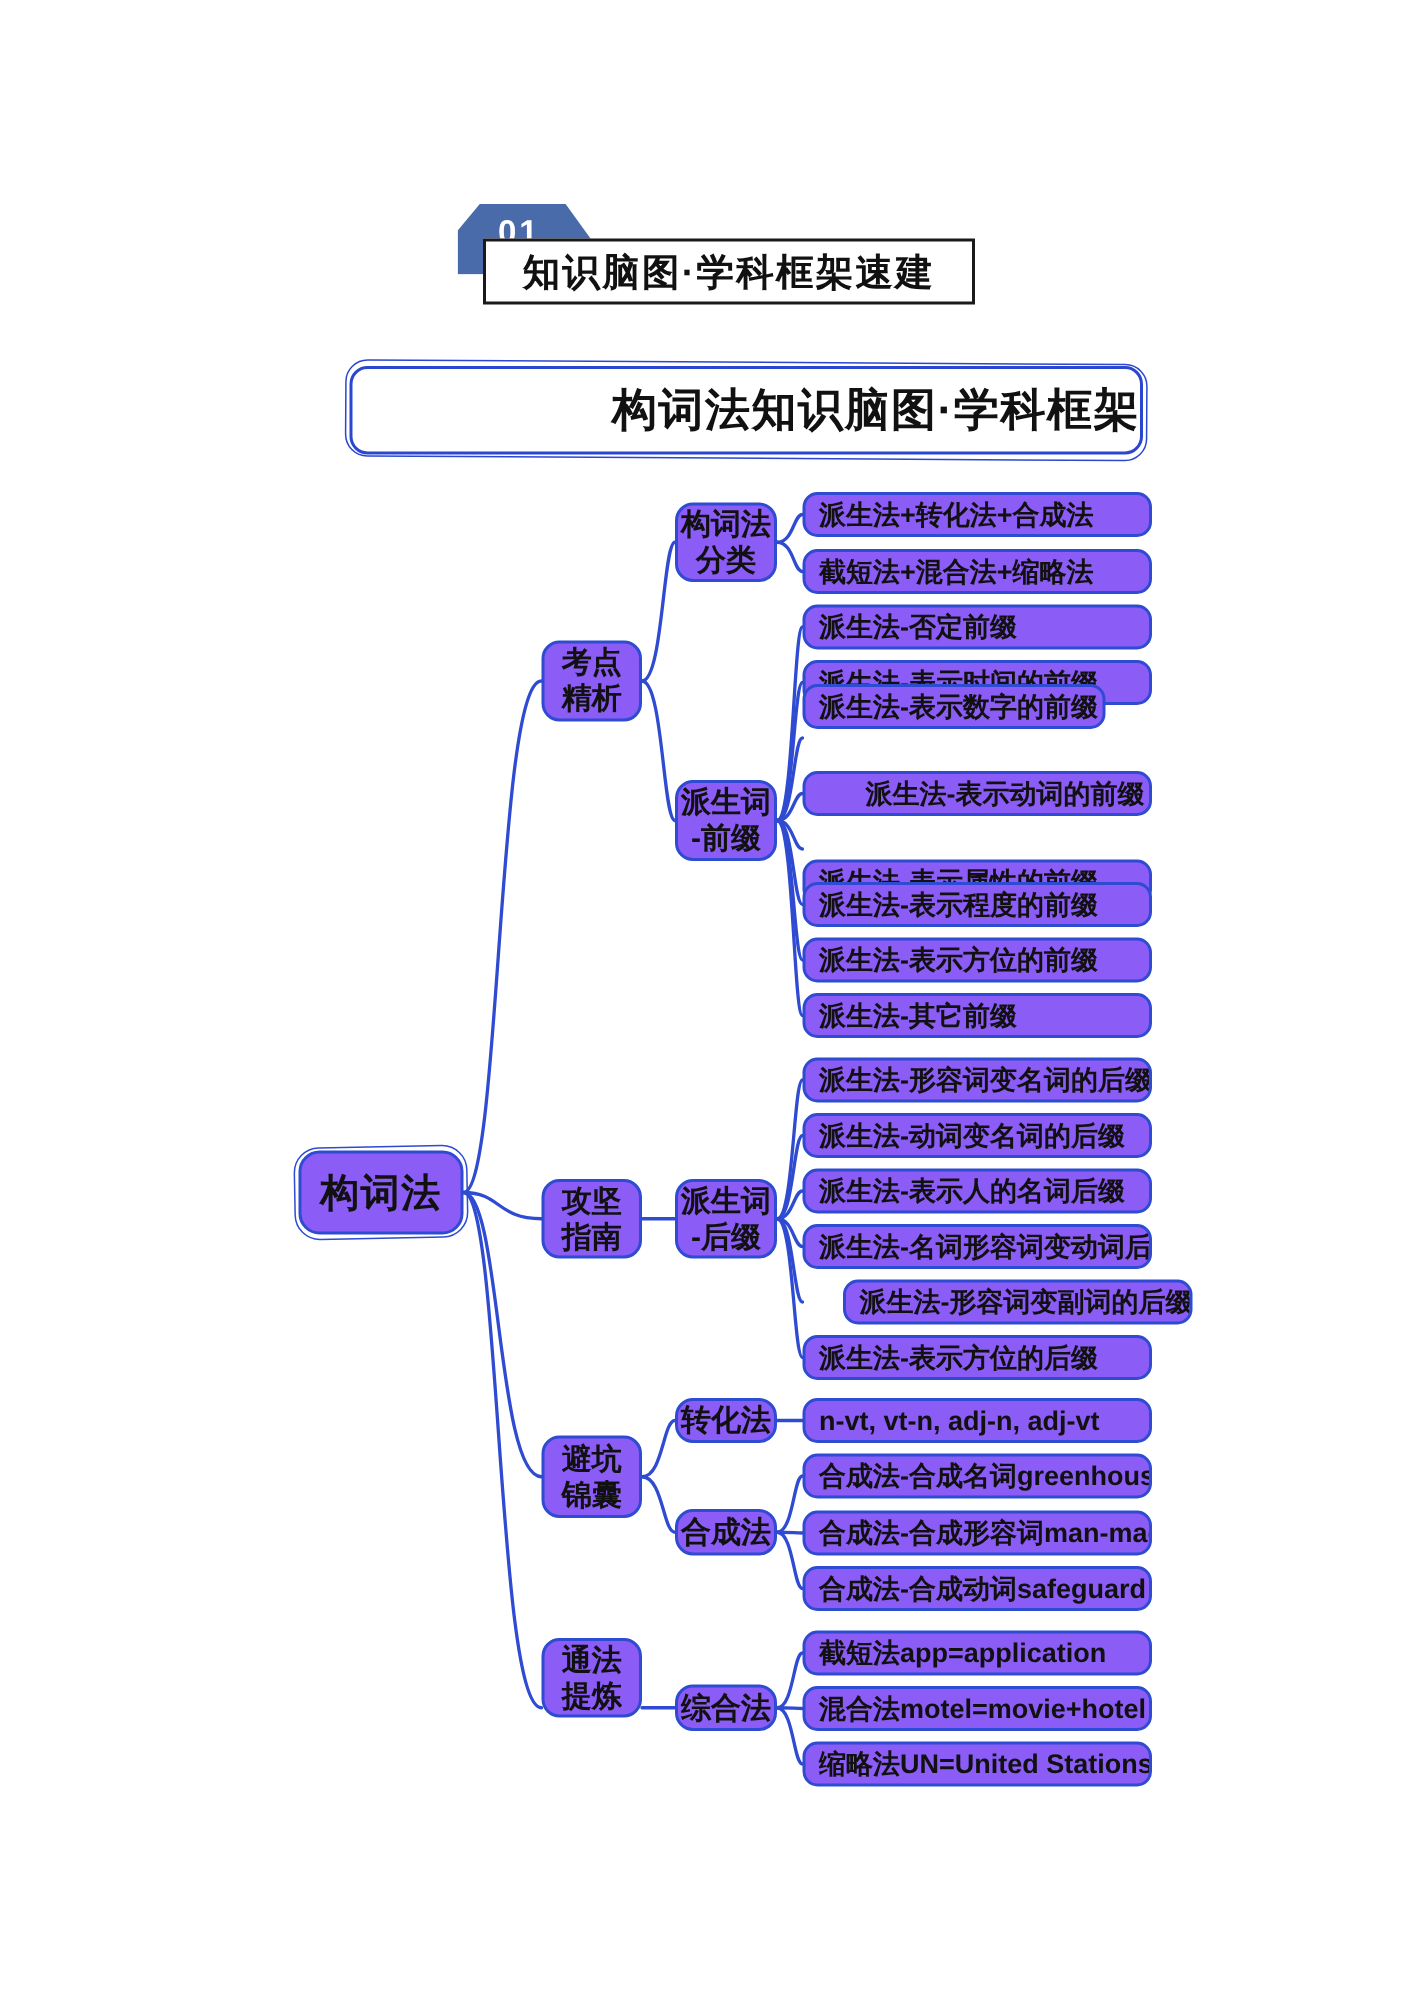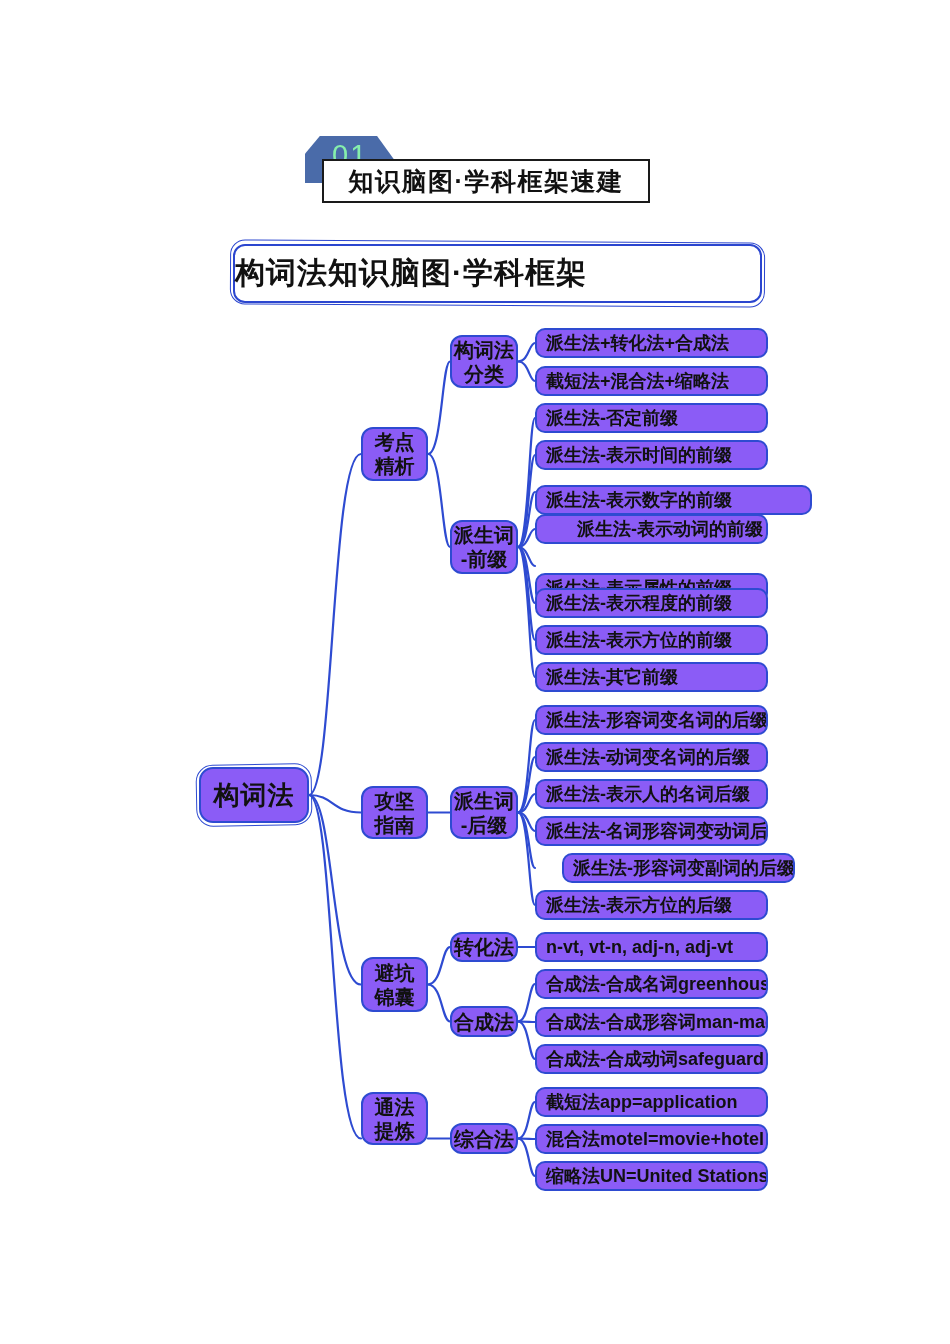--- a/index.html
+++ b/index.html
@@ -9,32 +9,32 @@
   }
   svg.links{position:absolute;left:0;top:0;z-index:0;}
   .abs{position:absolute;box-sizing:border-box;}
 
   
   .badge{
     left:305px;top:136px;width:106px;height:47px;background:#4a6ba9;
     clip-path:polygon(14% 0,68% 0,100% 100%,0 100%,0 38%);
     display:flex;align-items:flex-start;justify-content:flex-start;z-index:1;
   }
-  .badge-num{font-size:29px;font-weight:normal;color:#86efac;padding:0 0 0 27px;line-height:38px;letter-spacing:2px;}
+  .badge-num{font-size:22px;font-weight:bold;color:#ffffff;padding:0 0 0 27px;line-height:38px;letter-spacing:2px;}
   .hdr-box{
     left:322px;top:159px;width:328px;height:44px;background:#fff;border:2px solid #1a1a1a;
     display:flex;align-items:center;justify-content:center;z-index:2;
     font-size:25px;font-weight:bold;letter-spacing:1.5px;white-space:nowrap;
   }
 
   
   .title-box{
     left:233px;top:244px;width:529px;height:59px;background:#fff;
     border:2.5px solid #2b46cf;border-radius:12px;z-index:2;
-    display:flex;align-items:center;justify-content:flex-start;
+    display:flex;align-items:center;justify-content:flex-end;
     font-size:30px;font-weight:bold;letter-spacing:1px;white-space:nowrap;
   }
   .title-box::before{
     content:"";position:absolute;inset:-5px;border:1.6px solid #2b46cf;border-radius:15px;
     transform:rotate(.35deg);pointer-events:none;
   }
 
   
   .node{
     background:#8b5cf6;border:2.2px solid #2e4bd1;border-radius:12px;z-index:2;
@@ -120,21 +120,21 @@
         <span>分类</span>
       </div>
       <div class="abs node leaf-node" style="left: 535px; top: 328px; width: 233px; height: 30px;">派生法+转化法+合成法</div>
       <div class="abs node leaf-node" style="left: 535px; top: 366px; width: 233px; height: 30px;">截短法+混合法+缩略法</div>
       <div class="abs node sub-node" style="left: 450px; top: 520px; width: 68px; height: 54px;">
         <span>派生词</span>
         <span>-前缀</span>
       </div>
       <div class="abs node leaf-node" style="left: 535px; top: 403px; width: 233px; height: 30px;">派生法-否定前缀</div>
       <div class="abs node leaf-node" style="left: 535px; top: 440px; width: 233px; height: 30px;">派生法-表示时间的前缀</div>
-      <div class="abs node leaf-node" style="left: 535px; top: 456px; width: 277px; height: 30px; margin-top: 29px;">派生法-表示数字的前缀</div>
+      <div class="abs node leaf-node" style="left: 535px; top: 456px; width: 202px; height: 30px;">派生法-表示数字的前缀</div>
       <div class="abs node leaf-node" style="left: 535px; top: 514px; width: 233px; height: 30px; padding-left: 40px;">派生法-表示动词的前缀</div>
       <div class="abs node leaf-node" style="left: 535px; top: 551px; width: 233px; height: 30px; margin-top: 22px;">派生法-表示属性的前缀</div>
       <div class="abs node leaf-node" style="left: 535px; top: 588px; width: 233px; height: 30px;">派生法-表示程度的前缀</div>
       <div class="abs node leaf-node" style="left: 535px; top: 625px; width: 233px; height: 30px;">派生法-表示方位的前缀</div>
       <div class="abs node leaf-node" style="left: 535px; top: 662px; width: 233px; height: 30px;">派生法-其它前缀</div>
       <div class="abs node branch-node" style="left: 361px; top: 786px; width: 67px; height: 53px;">
         <span>攻坚</span>
         <span>指南</span>
       </div>
       <div class="abs node sub-node" style="left: 450px; top: 786px; width: 68px; height: 53px;">

